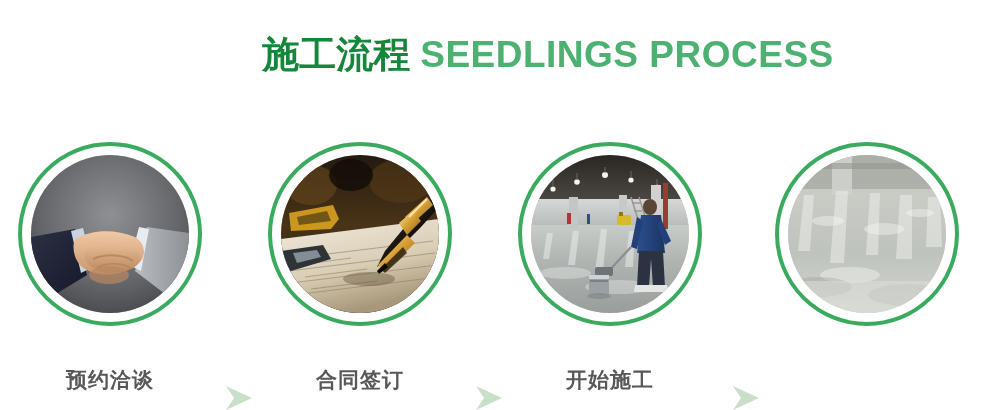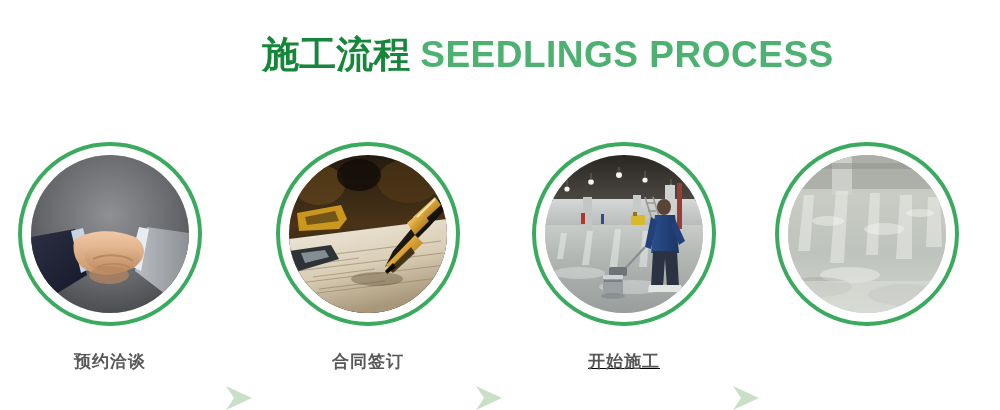--- a/index.html
+++ b/index.html
@@ -49,22 +49,22 @@
     width: 1000px;
     height: 240px;
   }
   .step {
     position: absolute;
     top: 0;
     width: 184px;
     text-align: center;
   }
   .step-1 { left: 18px; }
-  .step-2 { left: 276px; }
-  .step-3 { left: 532px; text-decoration: underline; }
+  .step-2 { left: 268px; }
+  .step-3 { left: 518px; }
   .step-4 { left: 775px; }
 
   
   .circle {
     position: relative;
     width: 184px;
     height: 184px;
     border-radius: 50%;
     border: 4px solid #3aaa5e;
     box-sizing: border-box;
@@ -84,22 +84,22 @@
   .photo {
     position: absolute;
     left: 0;
     top: 0;
     width: 158px;
     height: 158px;
   }
 
   
   .step-label {
-    margin-top: 22px;
-    font-size: 17px;
+    margin-top: 40px;
+    font-size: 21px;
     font-weight: bold;
     color: #58585a;
     letter-spacing: 1px;
     line-height: 28px;
   }
 
   
   .arrow {
     position: absolute;
     top: 238px;

